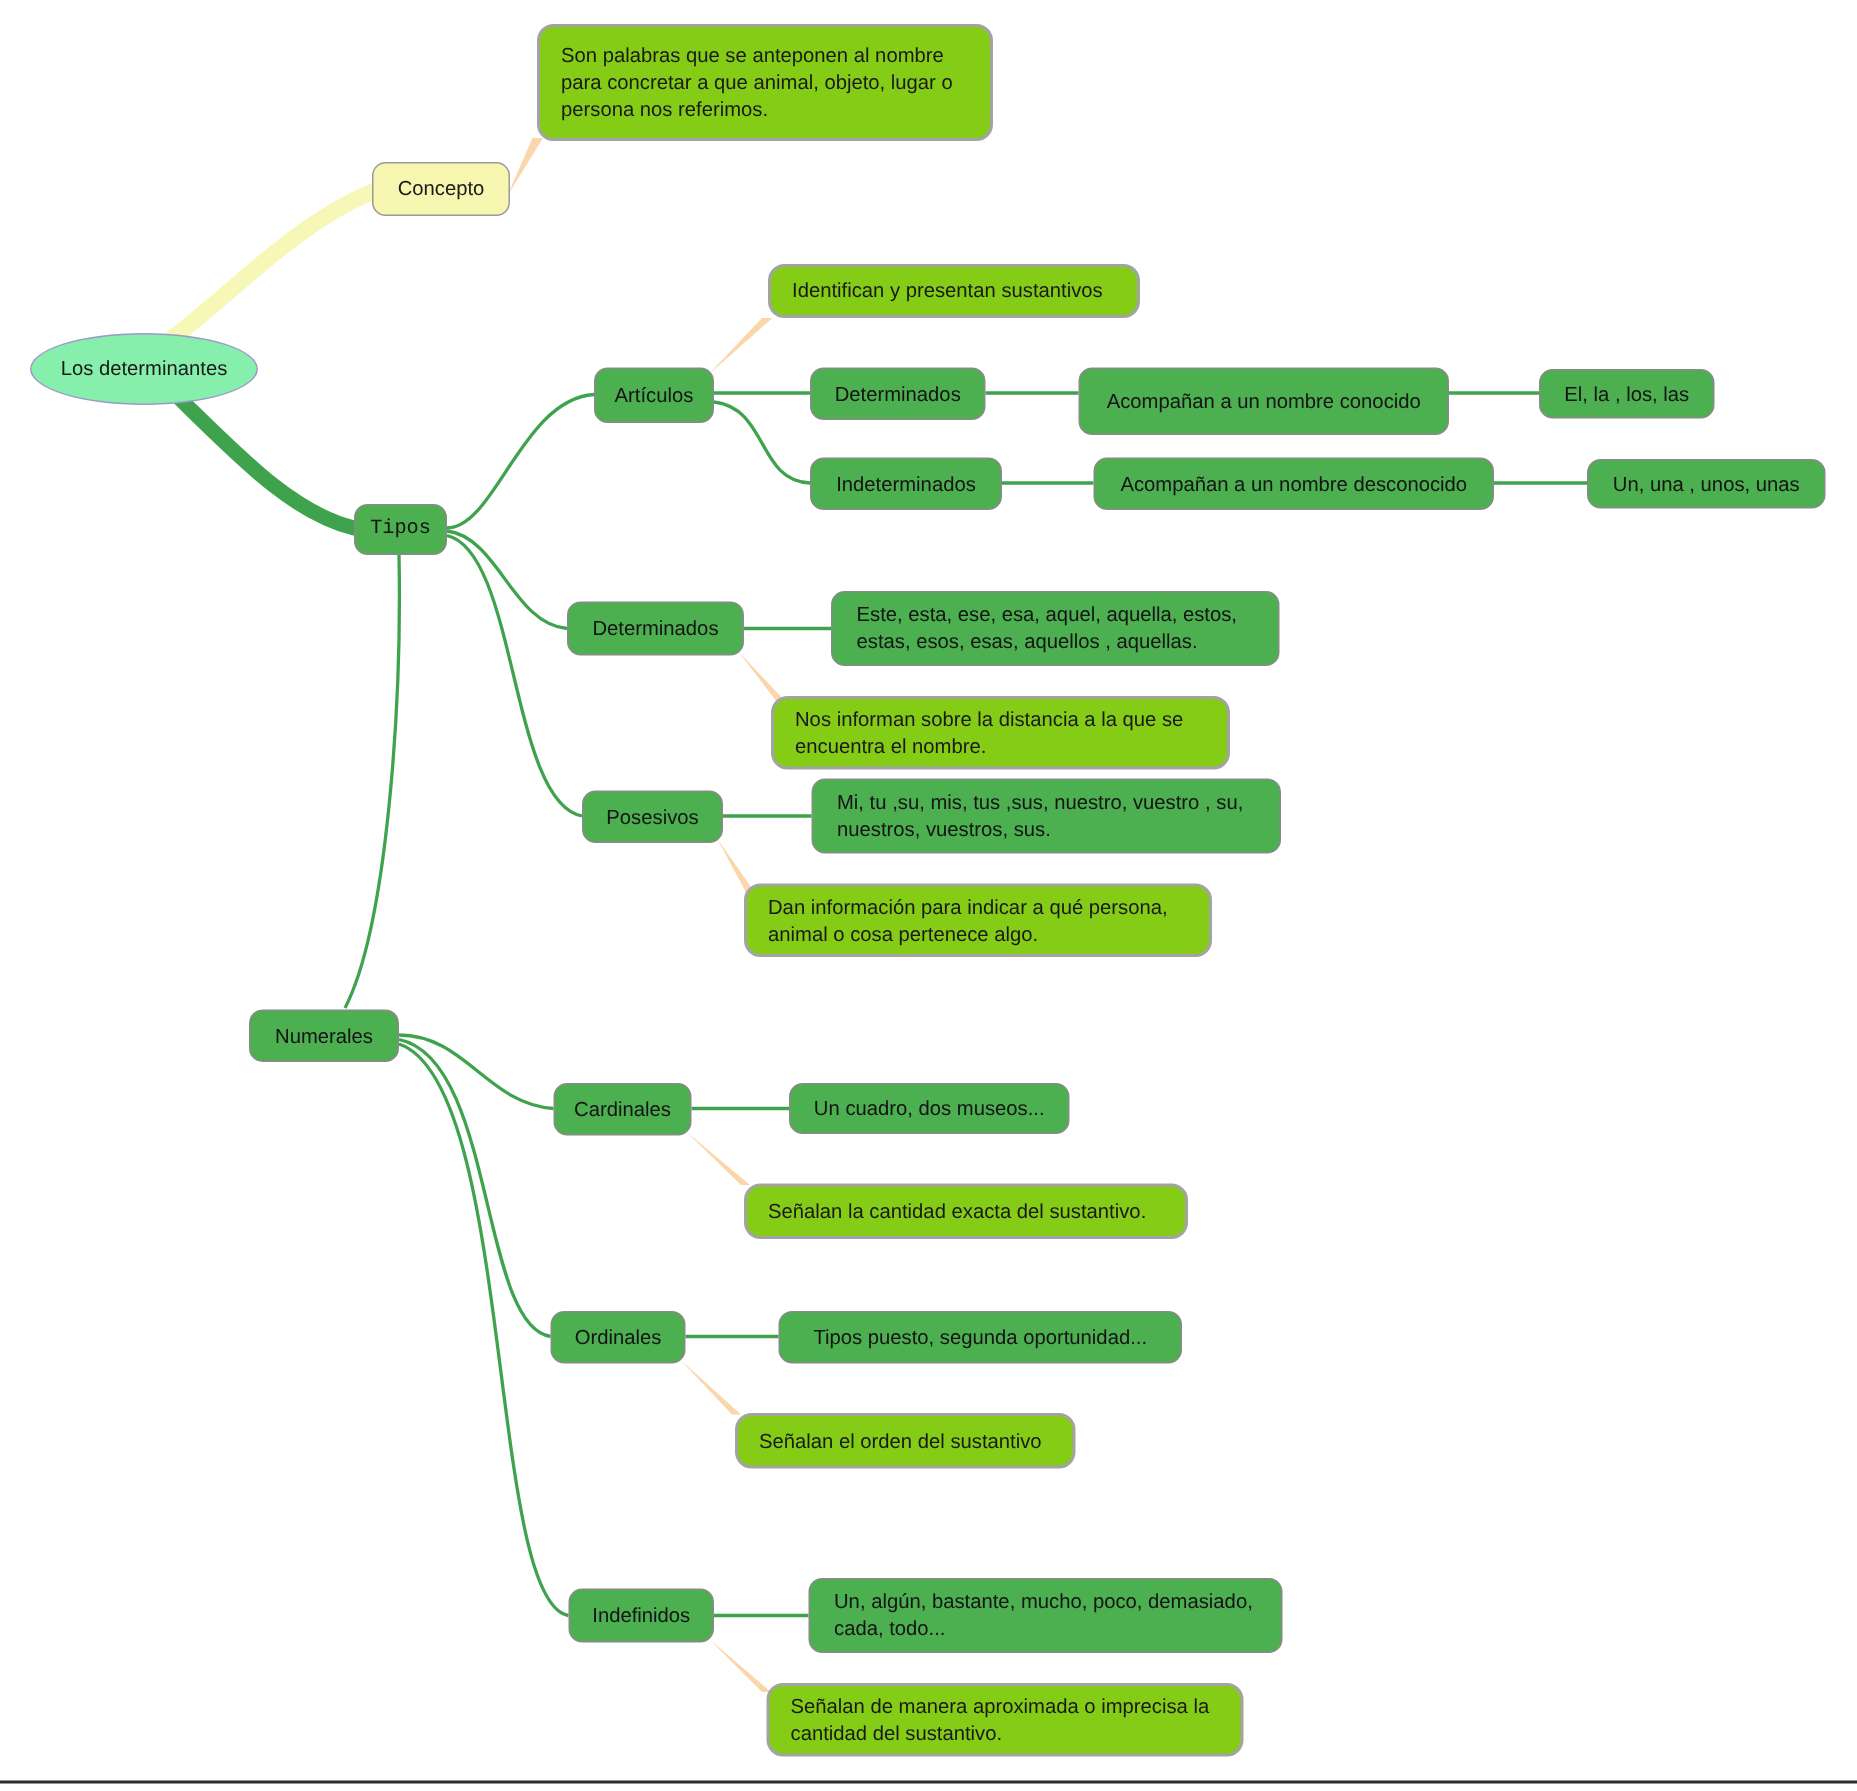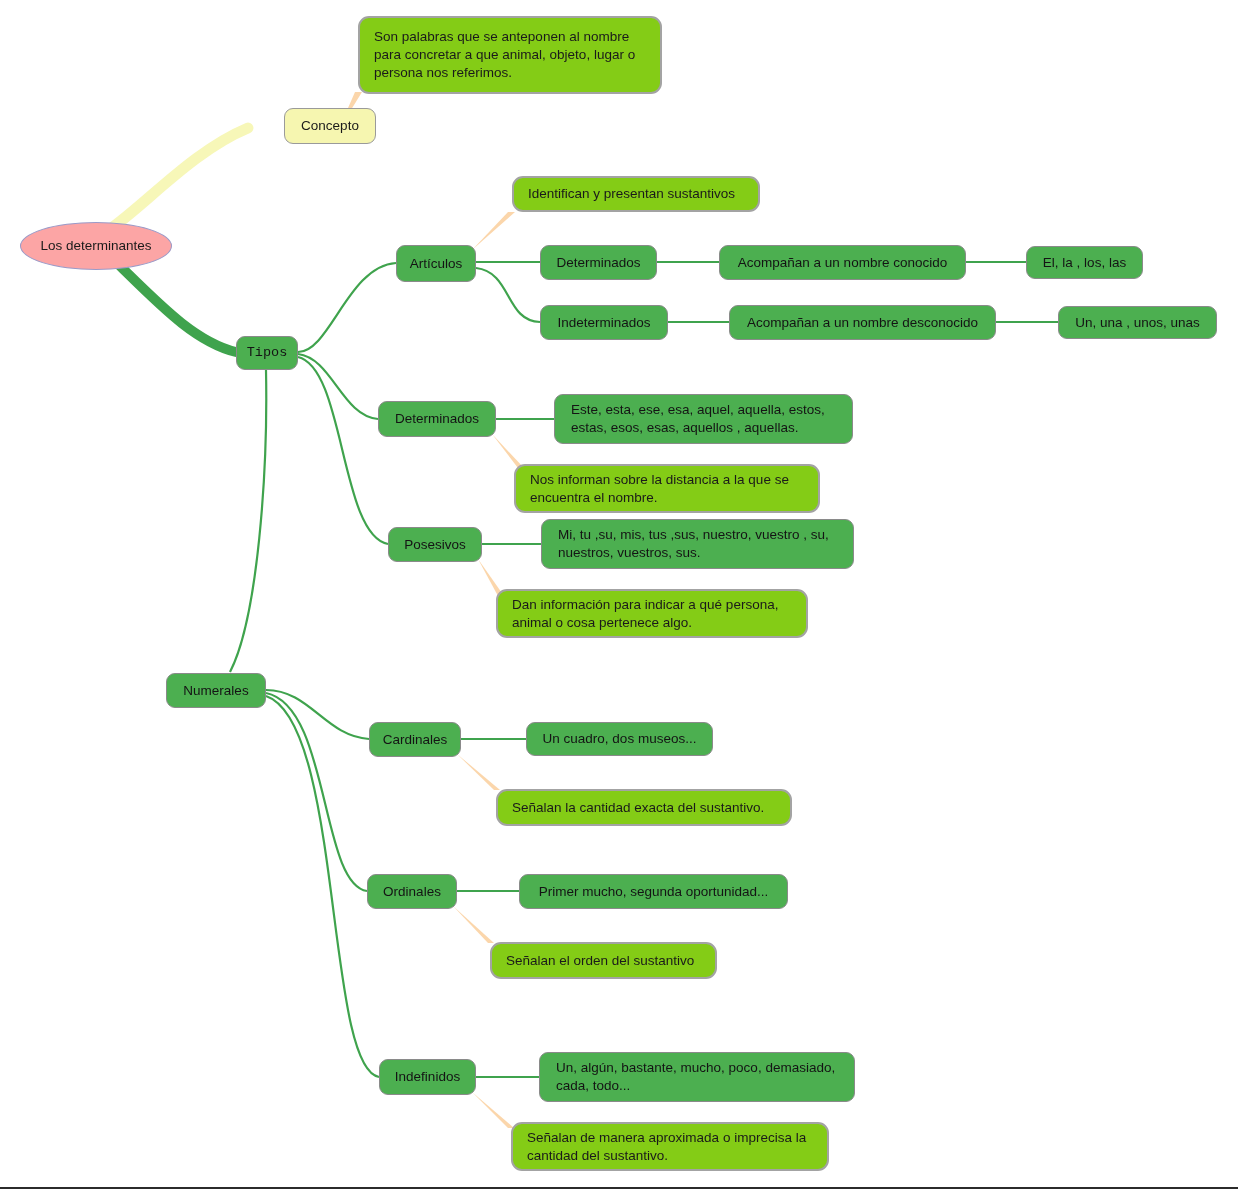--- a/index.html
+++ b/index.html
@@ -36,31 +36,30 @@
     color: #1a1a1a;
     font-size: 13.5px;
     white-space: pre-line;
   }
   .node.green {
     background: #4caf50;
     border: 1px solid #8a8a8a;
     color: #141414;
   }
   .node.root {
-    background: #fca5a5;
+    background: #86efac;
     border: 1px solid #9a9ac8;
     border-radius: 50%;
     justify-content: center;
     text-align: center;
   }
   .node.yellow {
     background: #f6f6b0;
     border: 1px solid #9a9a9a;
     justify-content: center;
-    margin-left: 36px;
   }
   .node.note {
     background: #84cc16;
     border: 2px solid #a3a3a3;
     border-radius: 11px;
     color: #1a1a1a;
   }
   .node.center-text {
     justify-content: center;
     text-align: center;
@@ -146,21 +145,21 @@
   <div class="node green center-text" style="left:396px; top:245px; width:80px; height:37px;">
     <span>Artículos</span>
   </div>
   <div class="node note" style="left:512px; top:176px; width:248px; height:36px; padding:8px 14px;">
     <span>Identifican y presentan sustantivos</span>
   </div>
 
   <div class="node green center-text" style="left:540px; top:245px; width:117px; height:35px;">
     <span>Determinados</span>
   </div>
-  <div class="node green center-text" style="left:719px; top:245px; width:247px; height:35px;">
+  <div class="node green center-text" style="left:719px; top:245px; width:247px; height:45px;">
     <span>Acompañan a un nombre conocido</span>
   </div>
   <div class="node green center-text" style="left:1026px; top:246px; width:117px; height:33px;">
     <span>El, la , los, las</span>
   </div>
 
   <div class="node green center-text" style="left:540px; top:305px; width:128px; height:35px;">
     <span>Indeterminados</span>
   </div>
   <div class="node green center-text" style="left:729px; top:305px; width:267px; height:35px;">
@@ -201,21 +200,21 @@
     <span>Un cuadro, dos museos...</span>
   </div>
   <div class="node note" style="left:496px; top:789px; width:296px; height:37px; padding:8px 14px;">
     <span>Señalan la cantidad exacta del sustantivo.</span>
   </div>
 
   <div class="node green center-text" style="left:367px; top:874px; width:90px; height:35px;">
     <span>Ordinales</span>
   </div>
   <div class="node green center-text" style="left:519px; top:874px; width:269px; height:35px;">
-    <span>Primer mucho, segunda oportunidad...</span>
+    <span>Tipos puesto, segunda oportunidad...</span>
   </div>
   <div class="node note" style="left:490px; top:942px; width:227px; height:37px; padding:8px 14px;">
     <span>Señalan el orden del sustantivo</span>
   </div>
 
   <div class="node green center-text" style="left:379px; top:1059px; width:97px; height:36px;">
     <span>Indefinidos</span>
   </div>
   <div class="node green" style="left:539px; top:1052px; width:316px; height:50px; padding:7px 16px;">
     <span>Un, algún, bastante, mucho, poco, demasiado, cada, todo...</span>

